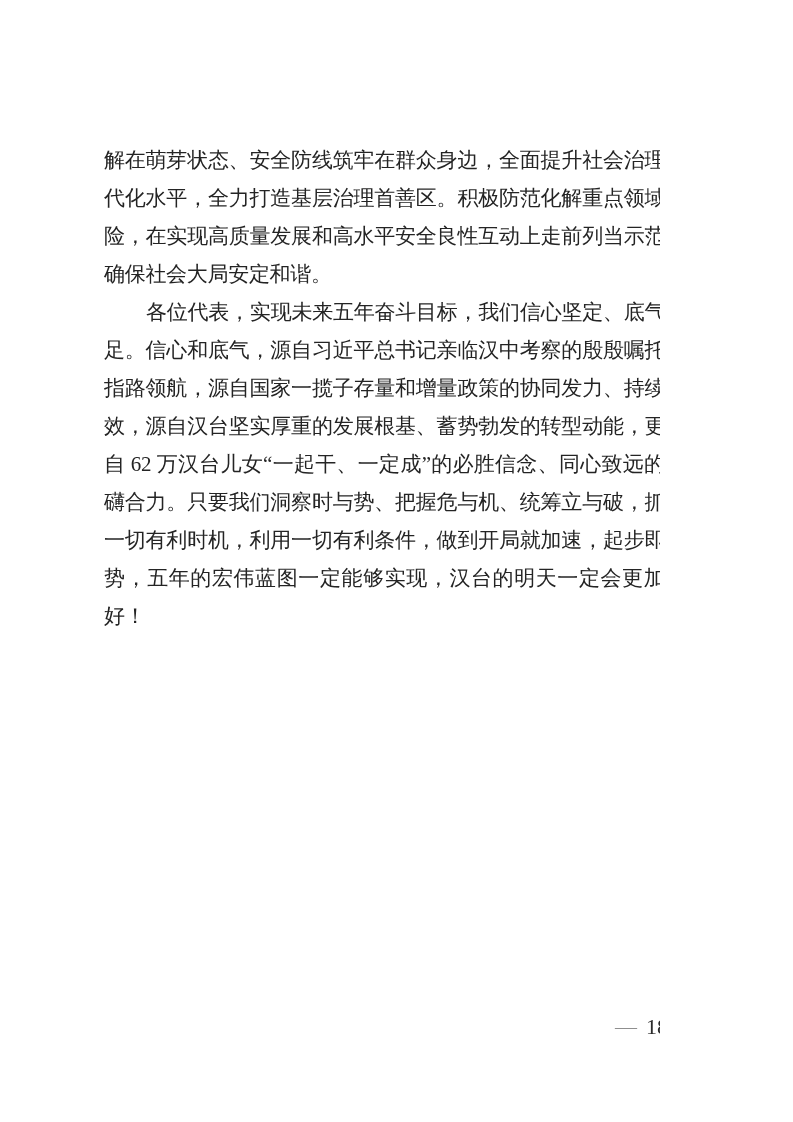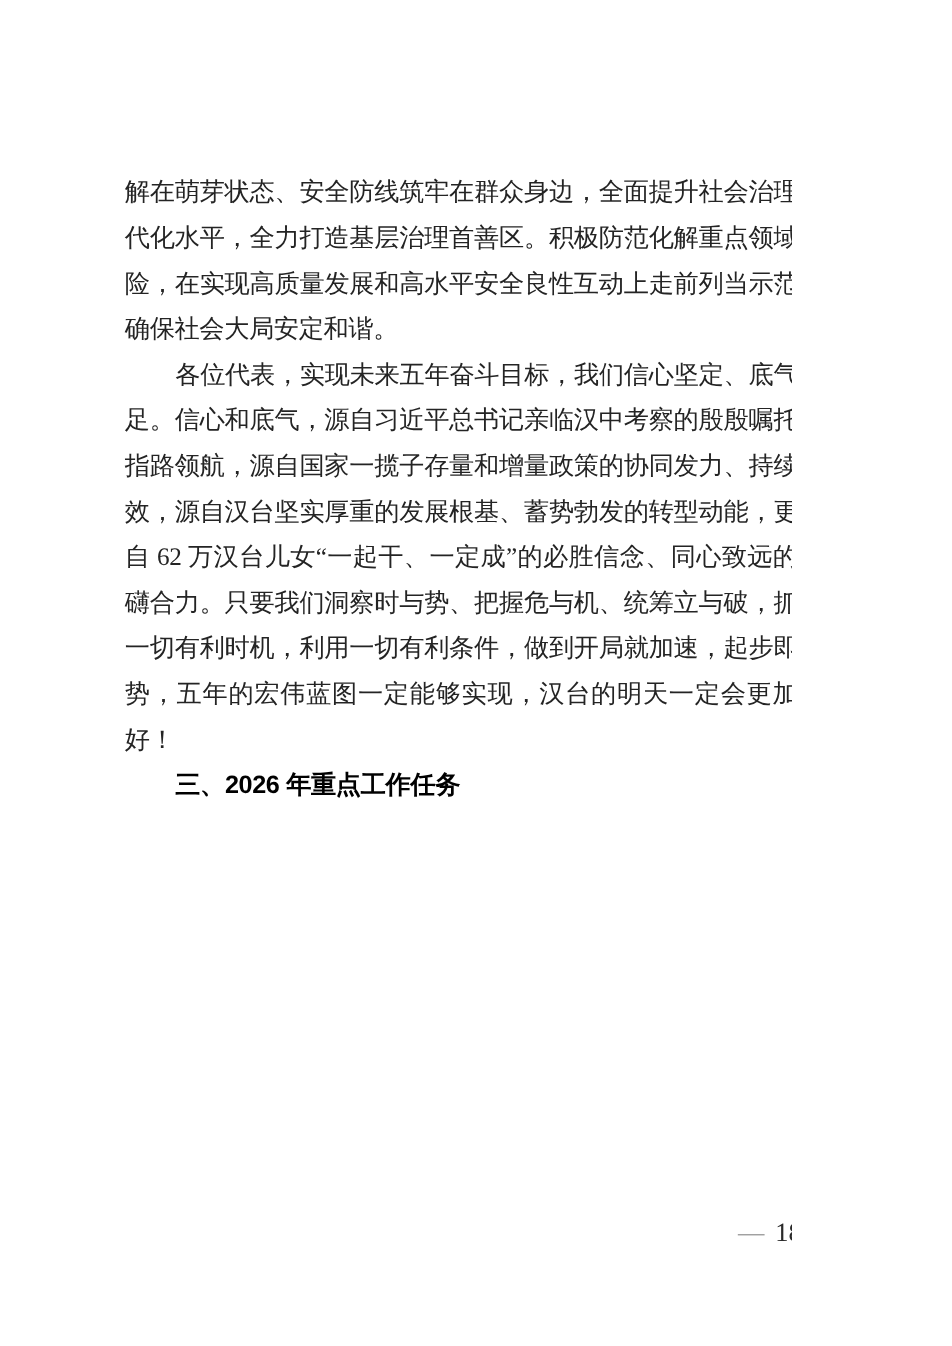--- a/index.html
+++ b/index.html
@@ -61,20 +61,19 @@
     color: #2a2a2a;
   }
 </style>
 </head>
 <body>
 
 <div class="page">
   <div class="content" id="content">
       <p class="body-para"><span class="run-regular">解在萌芽状态、安全防线筑牢在群众身边，全面提升社会治理现代化水平，全力打造基层治理首善区。积极防范化解重点领域风险，在实现高质量发展和高水平安全良性互动上走前列当示范，确保社会大局安定和谐。</span></p>
       <p class="indent body-para"><span class="run-regular">各位代表，实现未来五年奋斗目标，我们信心坚定、底气充足。信心和底气，源自习近平总书记亲临汉中考察的殷殷嘱托、指路领航，源自国家一揽子存量和增量政策的协同发力、持续显效，源自汉台坚实厚重的发展根基、蓄势勃发的转型动能，更源自 62 万汉台儿女“一起干、一定成”的必胜信念、同心致远的磅礴合力。只要我们洞察时与势、把握危与机、统筹立与破，抓住一切有利时机，利用一切有利条件，做到开局就加速，起步即起势，五年的宏伟蓝图一定能够实现，汉台的明天一定会更加美好！</span></p>
-      <p class="indent heading"><span class="run-bold">三、2026 年重点工作任务</span></p>
     </div>
   <div class="footer">
     <span class="dash">—</span>
     <span class="pagenum">18</span>
     <span class="dash">—</span>
   </div>
 </div>
 
 </body></html>

